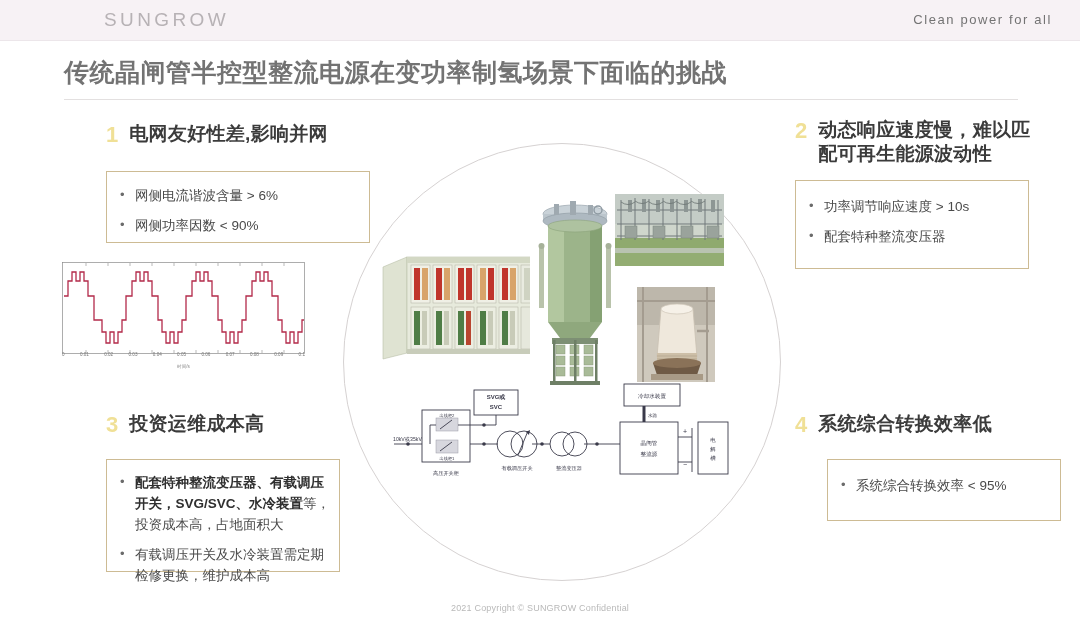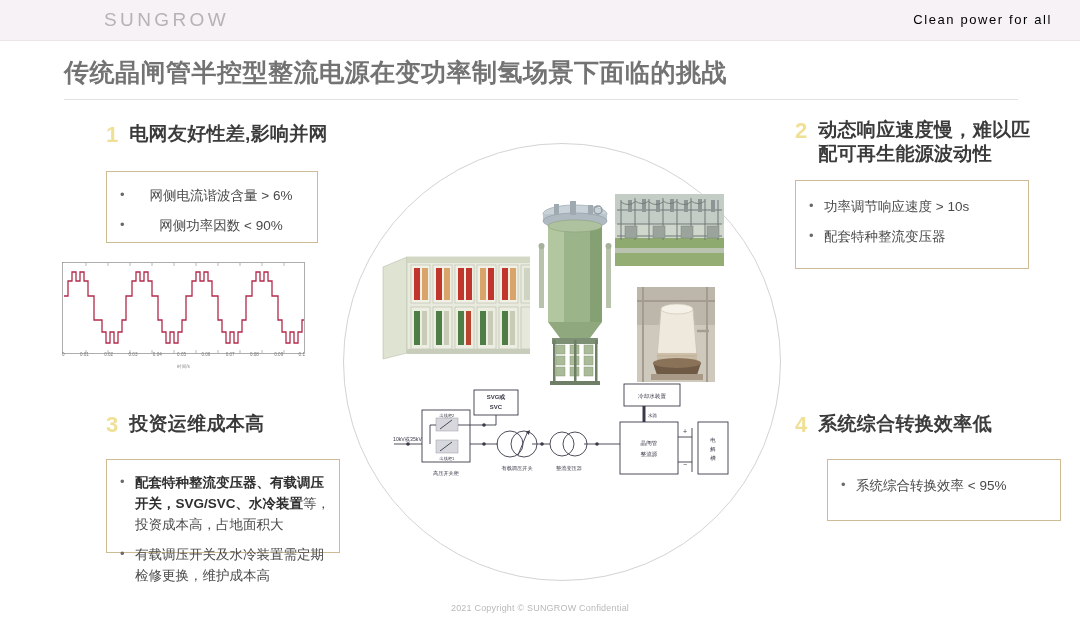--- a/index.html
+++ b/index.html
@@ -18,21 +18,21 @@
     border-bottom:1px solid #ece6ea;
   }
   .logo{
     position:absolute;left:68px;top:9px;
     font-size:19px;letter-spacing:3.4px;font-weight:400;
     color:#b7b2b5;
     margin-left:36px;
   }
   .tagline{
     position:absolute;right:28px;top:12px;
-    font-size:13px;letter-spacing:1.6px;color:#000000;
+    font-size:13px;letter-spacing:1.6px;color:#737373;
   }
 
   
   .title{
     position:absolute;left:64px;top:56px;
     font-size:25px;font-weight:bold;color:#737373;
     letter-spacing:0.5px;white-space:nowrap;
   }
   .title-rule{
     position:absolute;left:64px;top:99px;width:954px;height:1px;
@@ -429,21 +429,21 @@
       <text x="321" y="60" font-size="5.4" fill="#3a3a4a" text-anchor="middle" font-family="'Liberation Sans',sans-serif">电</text>
       <text x="321" y="69" font-size="5.4" fill="#3a3a4a" text-anchor="middle" font-family="'Liberation Sans',sans-serif">解</text>
       <text x="321" y="78" font-size="5.4" fill="#3a3a4a" text-anchor="middle" font-family="'Liberation Sans',sans-serif">槽</text>
     </svg>
   </div>
 
   <div class="qhead" style="left:106px;top:122px;width:250px;">
     <div class="qnum">1</div>
     <div class="qtitle">电网友好性差,影响并网</div>
   </div>
-  <div class="box" style="left:106px;top:171px;width:212px;height:72px;padding:14px 10px 0 8px;text-align:center;">
+  <div class="box" style="left:106px;top:171px;width:264px;height:72px;padding:14px 10px 0 8px;">
     <ul>
       <li>网侧电流谐波含量 &gt; 6%</li>
       <li>网侧功率因数 &lt; 90%</li>
     </ul>
   </div>
 
   <div class="qhead" style="left:795px;top:118px;width:250px;">
     <div class="qnum">2</div>
     <div class="qtitle">动态响应速度慢，难以匹配可再生能源波动性</div>
   </div>
@@ -451,21 +451,21 @@
     <ul>
       <li>功率调节响应速度 &gt; 10s</li>
       <li>配套特种整流变压器</li>
     </ul>
   </div>
 
   <div class="qhead" style="left:106px;top:412px;width:250px;">
     <div class="qnum">3</div>
     <div class="qtitle">投资运维成本高</div>
   </div>
-  <div class="box" style="left:106px;top:459px;width:234px;height:94px;padding:13px 8px 0 8px;">
+  <div class="box" style="left:106px;top:459px;width:234px;height:113px;padding:13px 8px 0 8px;">
     <ul>
       <li><span class="b">配套特种整流变压器、有载调压开关，SVG/SVC、水冷装置</span><span>等，投资成本高，占地面积大</span></li>
       <li>有载调压开关及水冷装置需定期检修更换，维护成本高</li>
     </ul>
   </div>
 
   <div class="qhead" style="left:795px;top:412px;width:250px;">
     <div class="qnum">4</div>
     <div class="qtitle">系统综合转换效率低</div>
   </div>

